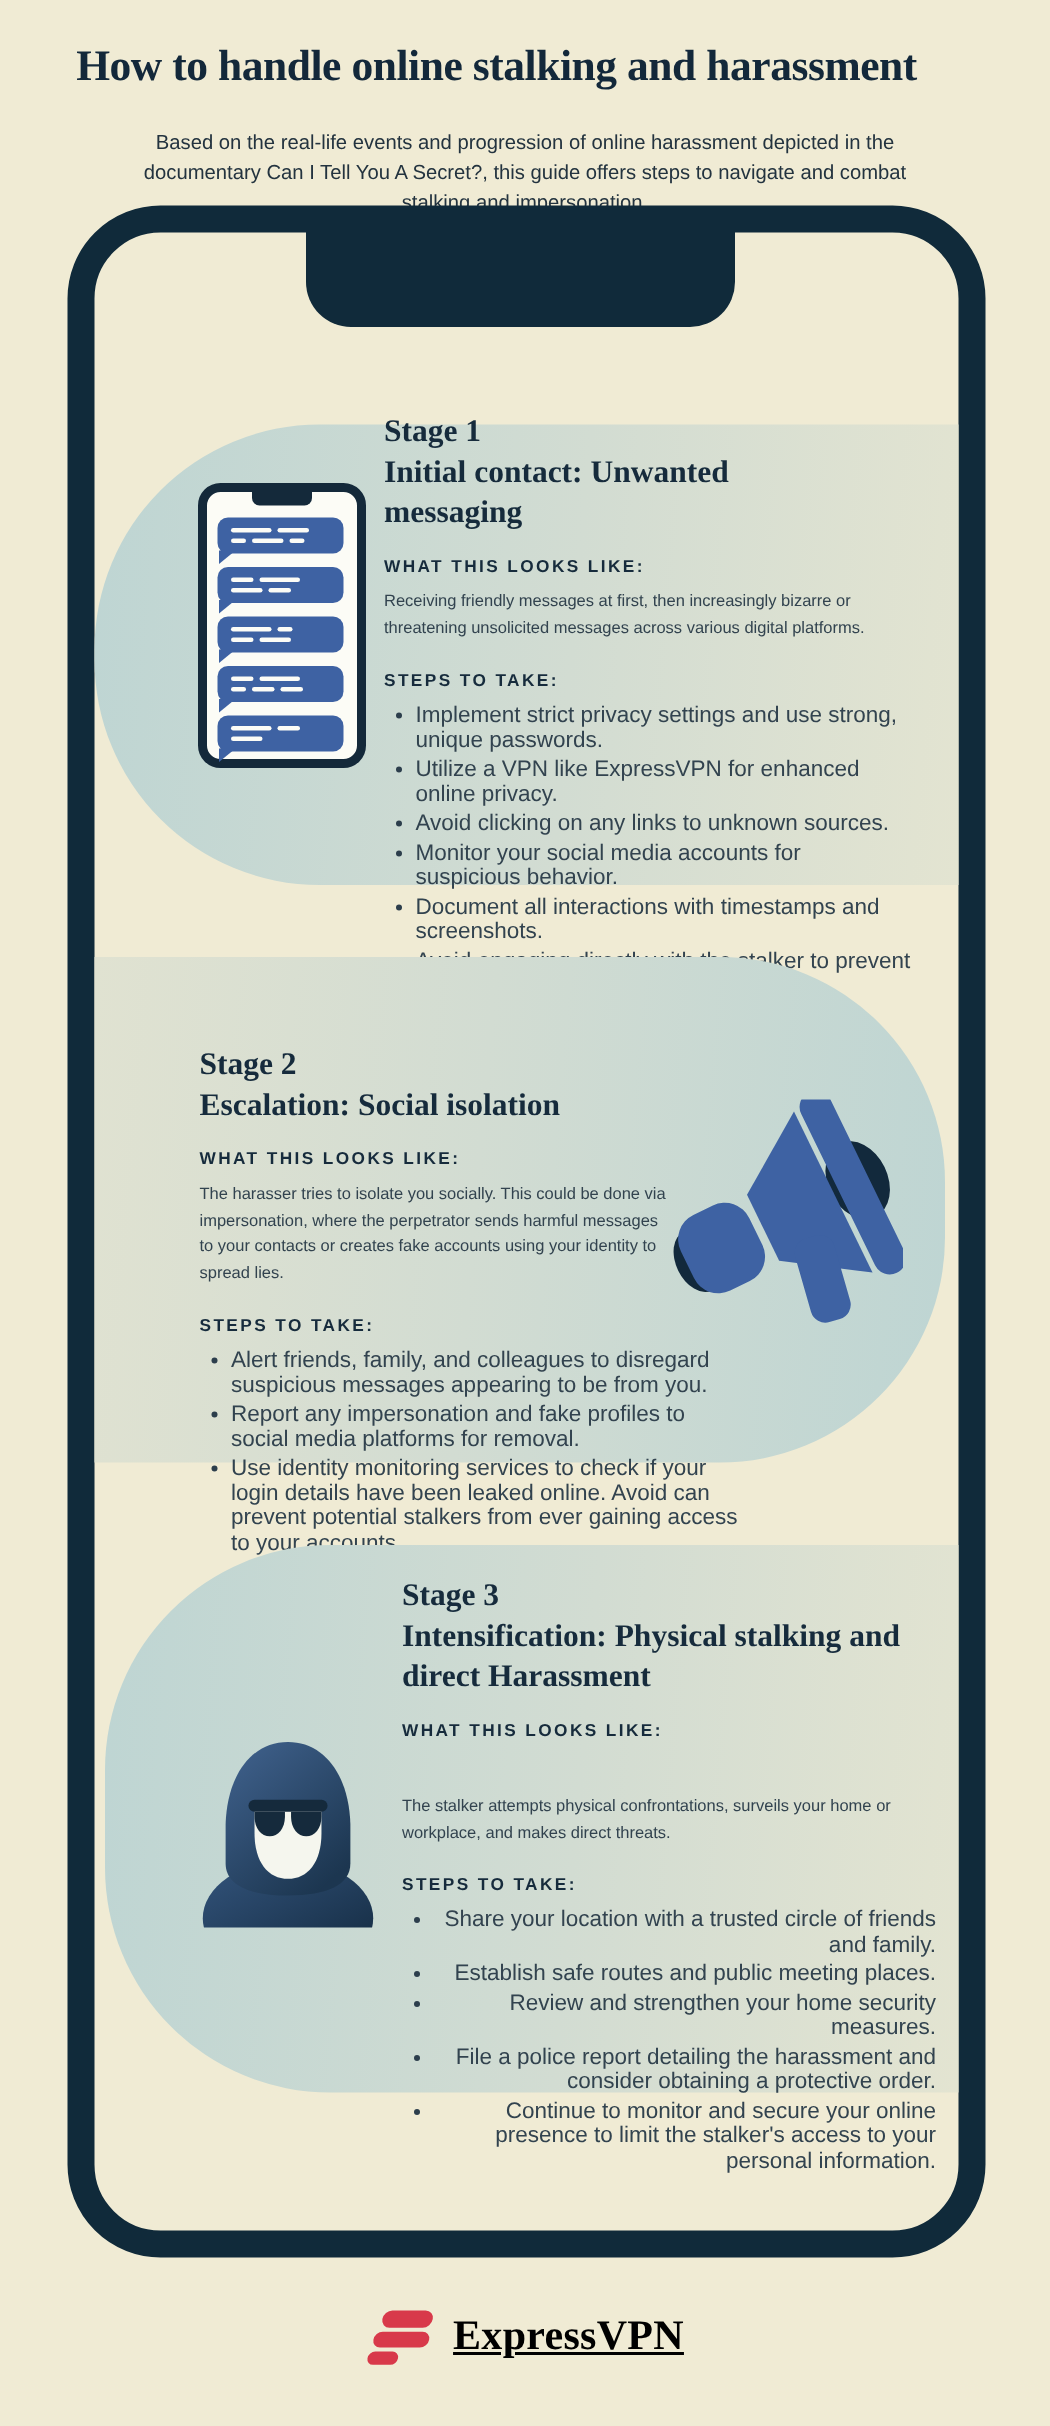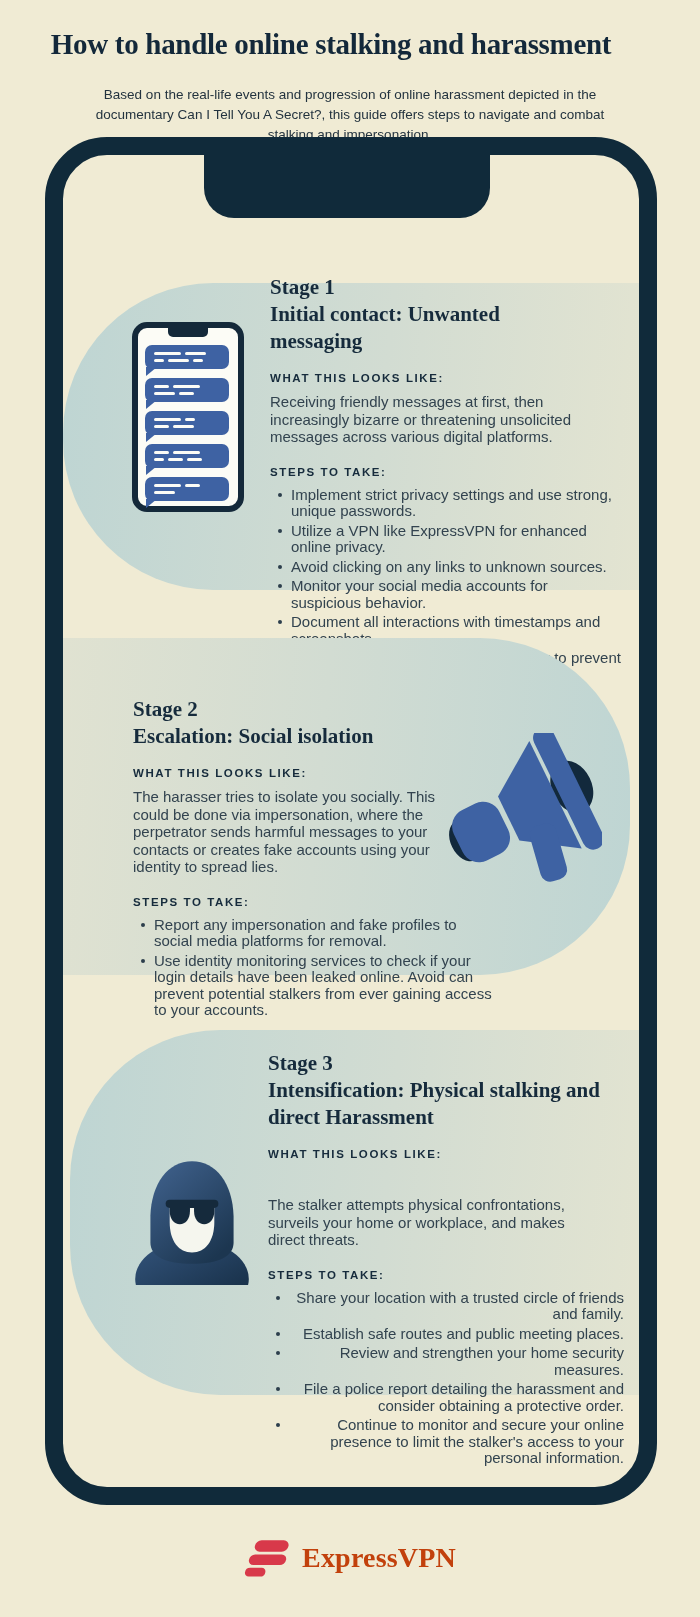--- a/index.html
+++ b/index.html
@@ -53,40 +53,40 @@
     background:linear-gradient(275deg,#bed5d3 0%,#d2dcd2 55%,#e0e2d1 100%);
   }
   .panel.s3 {
     left:70px; top:1030px; width:569px; height:365px;
     border-radius:150px 0 0 150px;
     background:linear-gradient(95deg,#bed5d3 0%,#d2dcd2 55%,#e3e4d1 100%);
   }
 
   
   .col { position:absolute; color:#32434f; }
-  .col.c1 { left:270px; top:274px; width:352px; }
+  .col.c1 { left:256px; top:274px; width:352px; }
   .col.c2 { left:133px; top:656px; width:348px; }
   .col.c3 { left:268px; top:1050px; width:354px; }
 
   .stage-heading {
     margin:0 0 17px;
     font-family:"Liberation Serif", serif;
     font-weight:700; font-size:21px; line-height:27px;
     color:#162b3c;
   }
   .stage-heading span { display:block; }
   .c1 .stage-heading { width:245px; }
   .c2 .stage-heading { width:345px;margin-top:40px; }
   .c3 .stage-heading { width:335px; }
 
   .sec-label {
     font-weight:700; font-size:11.5px; letter-spacing:1.6px;
     color:#162b3c; margin:0 0 9px;
   }
-  .body-text { font-size:15px; line-height:17.5px; margin:0 0 20px; }
+  .body-text { font-size:11px; line-height:17.5px; margin:0 0 20px; }
   .c1 .body-text { width:322px; }
   .c2 .body-text { width:312px; }
   .c3 .body-text { width:330px;margin-top:36px; }
 
   ul.steps { margin:4px 0 0; padding:0 0 0 8px; list-style:none; }
   ul.steps li {
     position:relative; padding-left:13px; margin-bottom:3px;
     font-size:15px; line-height:16.5px;
   }
   .c1 ul.steps li { width:330px; }
@@ -129,21 +129,21 @@
   .icon-mega { position:absolute; left:430px; top:733px; width:172px; height:172px; }
   .icon-hood { position:absolute; left:121px; top:1143px; width:142px; height:142px; }
 
   
   .footer {
     position:absolute; left:0; top:1528px; width:700px; height:60px;
     display:flex; align-items:center; justify-content:center; gap:12px;
   }
   .brand-text {
     font-family:"Liberation Serif", serif;
-    font-size:28px; font-weight:600; color:#c2410c; letter-spacing:0.2px;
+    font-size:28px; font-weight:600; color:#000000; letter-spacing:0.2px;text-decoration:underline;
   }
 </style>
 </head>
 <body>
 
 <div class="page">
 
   <div class="title">How to handle online stalking and harassment</div>
   <div class="subtitle">Based on the real-life events and progression of online harassment depicted in the documentary Can I Tell You A Secret?, this guide offers steps to navigate and combat stalking and impersonation.</div>
 
@@ -236,20 +236,21 @@
   </svg>
   <div class="col c2">
     <h2 class="stage-heading">
       <span>Stage 2</span>
       <span>Escalation: Social isolation</span>
     </h2>
     <div class="sec-label">WHAT THIS LOOKS LIKE:</div>
     <p class="body-text">The harasser tries to isolate you socially. This could be done via impersonation, where the perpetrator sends harmful messages to your contacts or creates fake accounts using your identity to spread lies.</p>
     <div class="sec-label">STEPS TO TAKE:</div>
     <ul class="steps">
+        <li>Alert friends, family, and colleagues to disregard suspicious messages appearing to be from you.</li>
         <li>Report any impersonation and fake profiles to social media platforms for removal.</li>
         <li>Use identity monitoring services to check if your login details have been leaked online. Avoid can prevent potential stalkers from ever gaining access to your accounts.</li>
       </ul>
   </div>
 
   <div class="panel s3"></div>
   <svg class="icon-hood" viewBox="0 0 140 140" xmlns="http://www.w3.org/2000/svg">
     <defs>
       <linearGradient id="hoodGrad" x1="0" y1="0" x2="0.7" y2="1">
         <stop offset="0" stop-color="#41638f"></stop>

